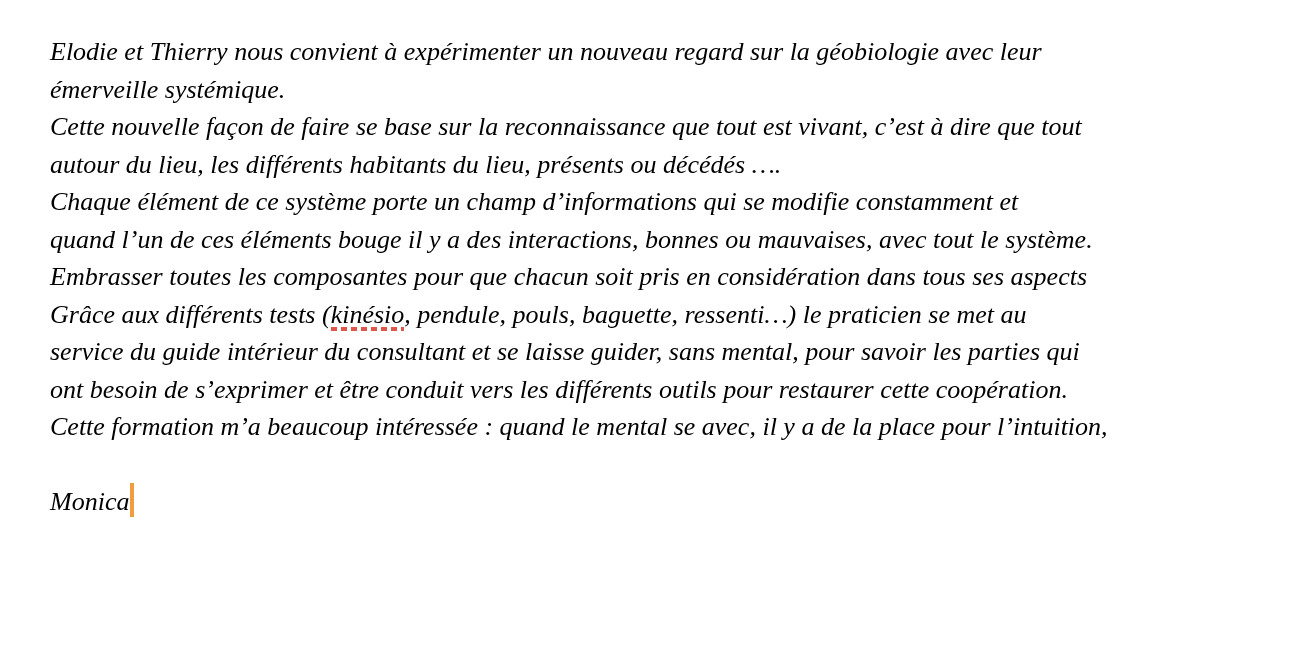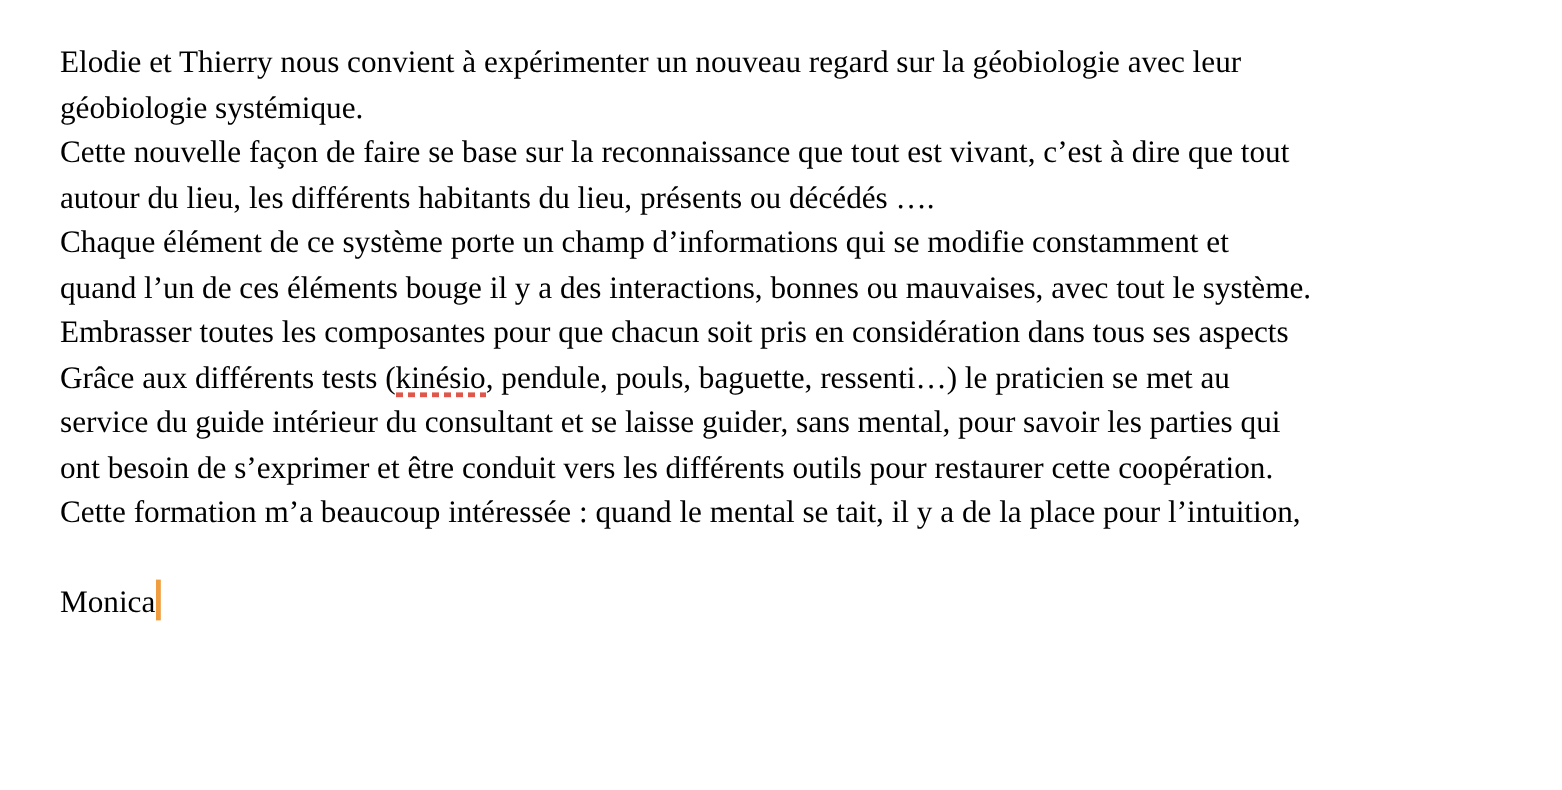--- a/index.html
+++ b/index.html
@@ -17,20 +17,21 @@
     width: 1084px;
     height: 658px;
     background: #ffffff;
     box-sizing: border-box;
     padding: 33px 40px 0 50px;
     font-family: "Liberation Serif", "DejaVu Serif", serif;
     font-size: 26px;
     line-height: 37.5px;
     color: #000000;
     cursor: text;
+    font-style: italic;
   }
   .line {
     white-space: nowrap;
     min-height: 37.5px;
   }
   .blank-line {
     min-height: 37.5px;
   }
   .misspelled {
     background-image: repeating-linear-gradient(
@@ -50,29 +51,29 @@
     background: var(--cursor-color, #ef9d3f);
     vertical-align: -7px;
     margin-left: 1px;
   }
 </style>
 </head>
 <body>
 
 <div class="document">
   <div class="line">Elodie et Thierry nous convient à expérimenter un nouveau regard sur la géobiologie avec leur</div>
-  <div class="line">géobiologie systémique.</div>
+  <div class="line">émerveille systémique.</div>
   <div class="line">Cette nouvelle façon de faire se base sur la reconnaissance que tout est vivant, c’est à dire que tout</div>
   <div class="line">autour du lieu, les différents habitants du lieu, présents ou décédés ….</div>
   <div class="line">Chaque élément de ce système porte un champ d’informations qui se modifie constamment et</div>
   <div class="line">quand l’un de ces éléments bouge il y a des interactions, bonnes ou mauvaises, avec tout le système.</div>
   <div class="line">Embrasser toutes les composantes pour que chacun soit pris en considération dans tous ses aspects</div>
   <div class="line">
     <span>Grâce aux différents tests (</span><span class="misspelled">kinésio</span><span>, pendule, pouls, baguette, ressenti…) le praticien se met au</span>
   </div>
   <div class="line">service du guide intérieur du consultant et se laisse guider, sans mental, pour savoir les parties qui</div>
   <div class="line">ont besoin de s’exprimer et être conduit vers les différents outils pour restaurer cette coopération.</div>
-  <div class="line">Cette formation m’a beaucoup intéressée : quand le mental se tait, il y a de la place pour l’intuition,</div>
+  <div class="line">Cette formation m’a beaucoup intéressée : quand le mental se avec, il y a de la place pour l’intuition,</div>
   <div class="blank-line"></div>
   <div class="line">
     <span>Monica</span><span class="caret"></span>
   </div>
 </div>
 
 </body></html>

